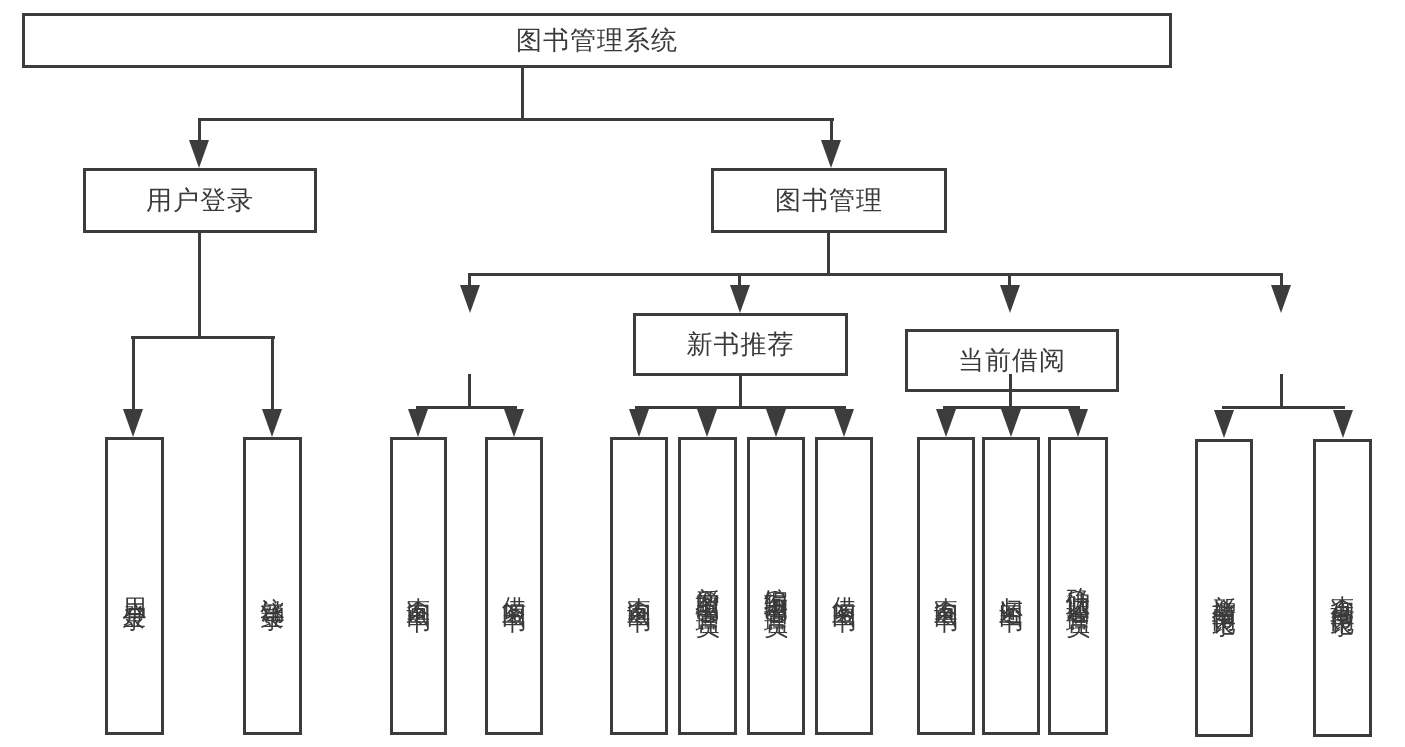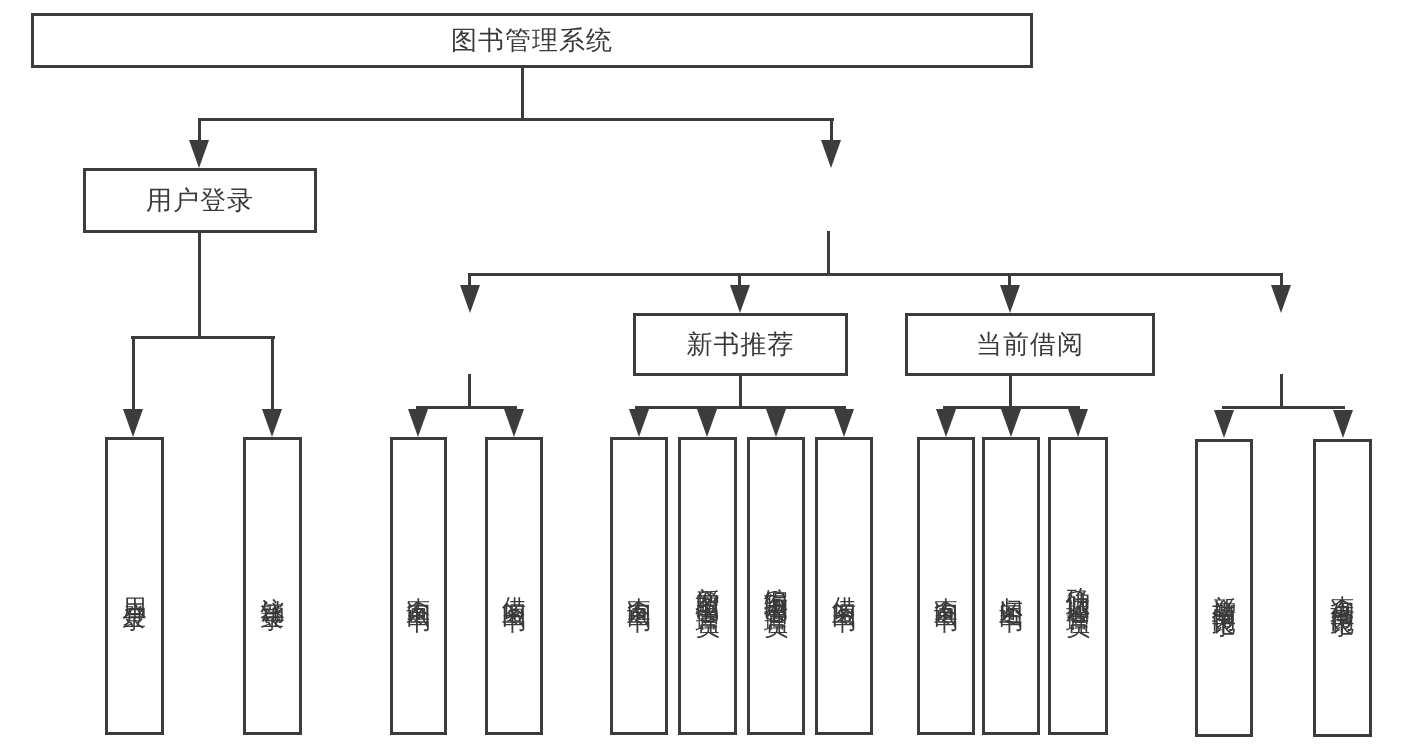--- a/index.html
+++ b/index.html
@@ -26,32 +26,35 @@
   #watermark{
     position:absolute;right:14px;bottom:8px;font-size:23px;color:#b9b9be;
     letter-spacing:1px;white-space:nowrap;
   }
 </style>
 </head>
 <body>
 
 <div id="stage">
 
-  <div class="box" style="left:31px;top:13px;width:1002px;height:55px">
+  <div class="box" style="left:22px;top:13px;width:1150px;height:55px">
     <span class="lbl">图书管理系统</span>
   </div>
 
   <div class="box" style="left:83px;top:168px;width:234px;height:65px">
     <span class="lbl">用户登录</span>
   </div>
+  <div class="box" style="left:711px;top:168px;width:236px;height:65px">
+    <span class="lbl">图书管理</span>
+  </div>
 
   <div class="box" style="left:633px;top:313px;width:215px;height:63px">
     <span class="lbl">新书推荐</span>
   </div>
-  <div class="box" style="left:905px;top:313px;width:250px;height:63px">
+  <div class="box" style="left:905px;top:329px;width:214px;height:63px">
     <span class="lbl">当前借阅</span>
   </div>
 
   <div class="box vbox" style="left:105px;top:437px;width:59px;height:298px">
     <span class="lbl">用户登录</span>
   </div>
   <div class="box vbox" style="left:243px;top:437px;width:59px;height:298px">
     <span class="lbl">注销登录</span>
   </div>
 

